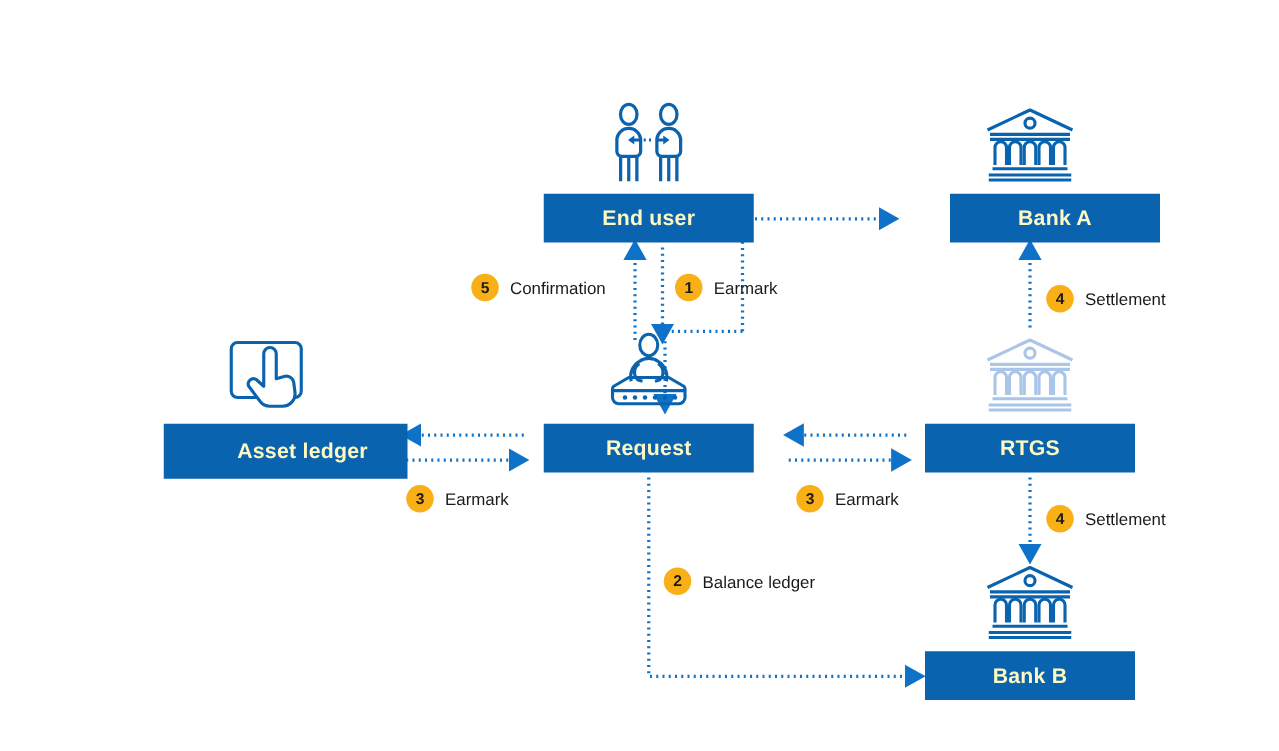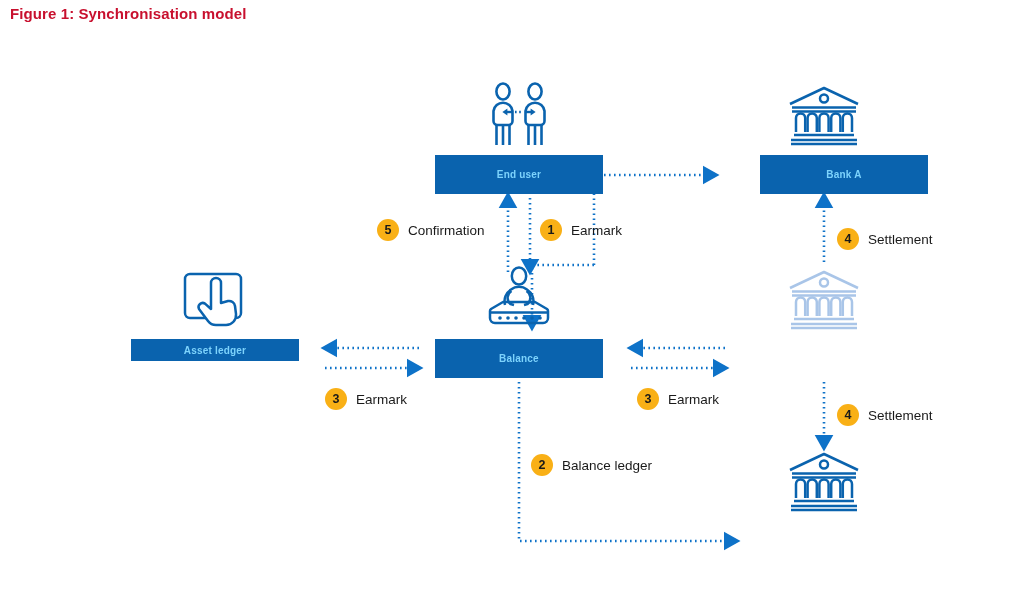--- a/index.html
+++ b/index.html
@@ -32,22 +32,22 @@
   #svg-layer {
     position: absolute;
     left: 0;
     top: 0;
     width: 1023px;
     height: 601px;
   }
   .node {
     position: absolute;
     background: #0A63AE;
-    color: #7dd3fc;
-    font-size: 10px;
+    color: #fef9c3;
+    font-size: 17px;
     font-weight: bold;
     display: flex;
     align-items: center;
     justify-content: center;
     letter-spacing: 0.2px;
   }
   .node-icon {
     position: absolute;
   }
   .badge-label {
@@ -74,21 +74,20 @@
     font-size: 13.5px;
     color: #1a1a1a;
     font-weight: normal;
   }
 </style>
 </head>
 <body>
 
 <div id="figure-root">
 
-  <div class="fig-title">Figure 1: Synchronisation model</div>
 
   <svg id="svg-layer" viewBox="0 0 1023 601" xmlns="http://www.w3.org/2000/svg">
     <defs>
       <marker id="ah-right" markerWidth="8" markerHeight="8" refX="1.2" refY="4" orient="auto" markerUnits="strokeWidth">
         <path d="M0,0.4 L6.4,4 L0,7.6 Z" fill="#0E72C8"></path>
       </marker>
       <marker id="ah-left" markerWidth="8" markerHeight="8" refX="1.2" refY="4" orient="auto" markerUnits="strokeWidth">
         <path d="M0,0.4 L6.4,4 L0,7.6 Z" fill="#0E72C8"></path>
       </marker>
       <marker id="ah-down" markerWidth="8" markerHeight="8" refX="1.2" refY="4" orient="auto" markerUnits="strokeWidth">
@@ -227,29 +226,35 @@
   </svg>
 
   <div class="node" style="left:435px; top:155px; width:168px; height:39px;">
     <span>End user</span>
   </div>
 
   <div class="node" style="left:760px; top:155px; width:168px; height:39px;">
     <span>Bank A</span>
   </div>
 
-  <div class="node" style="left:131px; top:339px; width:168px; height:22px;">
+  <div class="node" style="left:131px; top:339px; width:168px; height:44px;padding-left:27px;">
     <span>Asset ledger</span>
   </div>
 
   <div class="node" style="left:435px; top:339px; width:168px; height:39px;">
-    <span>Balance</span>
-  </div>
-
-
+    <span>Request</span>
+  </div>
+
+  <div class="node" style="left:740px; top:339px; width:168px; height:39px;">
+    <span>RTGS</span>
+  </div>
+
+  <div class="node" style="left:740px; top:521px; width:168px; height:39px;">
+    <span>Bank B</span>
+  </div>
 
   <div class="badge-label" style="left:540px; top:219px;">
     <span class="badge">1</span>
     <span class="badge-text">Earmark</span>
   </div>
 
   <div class="badge-label" style="left:531px; top:454px;">
     <span class="badge">2</span>
     <span class="badge-text">Balance ledger</span>
   </div>

